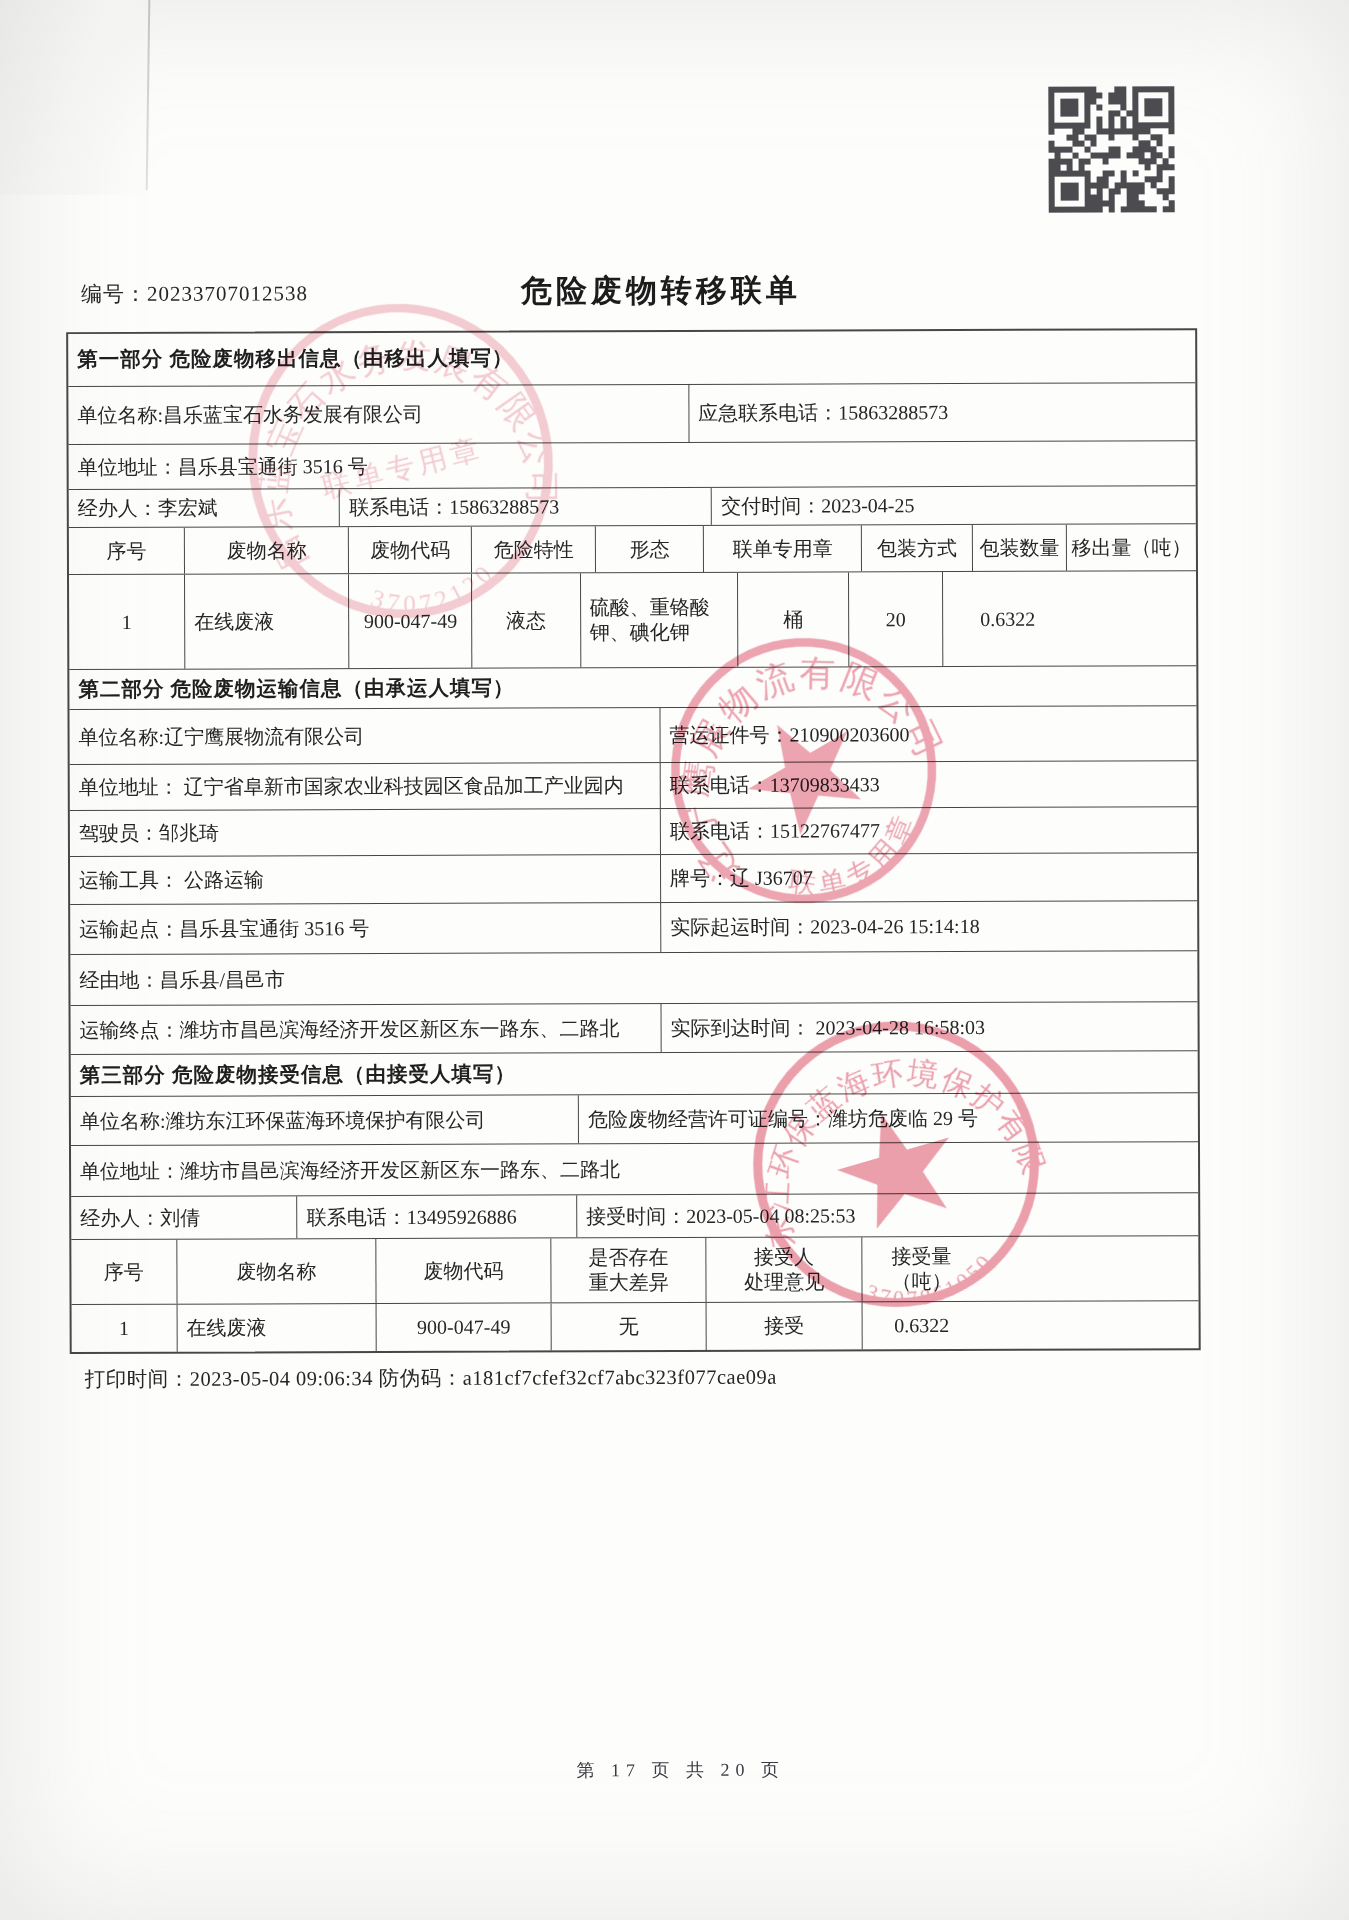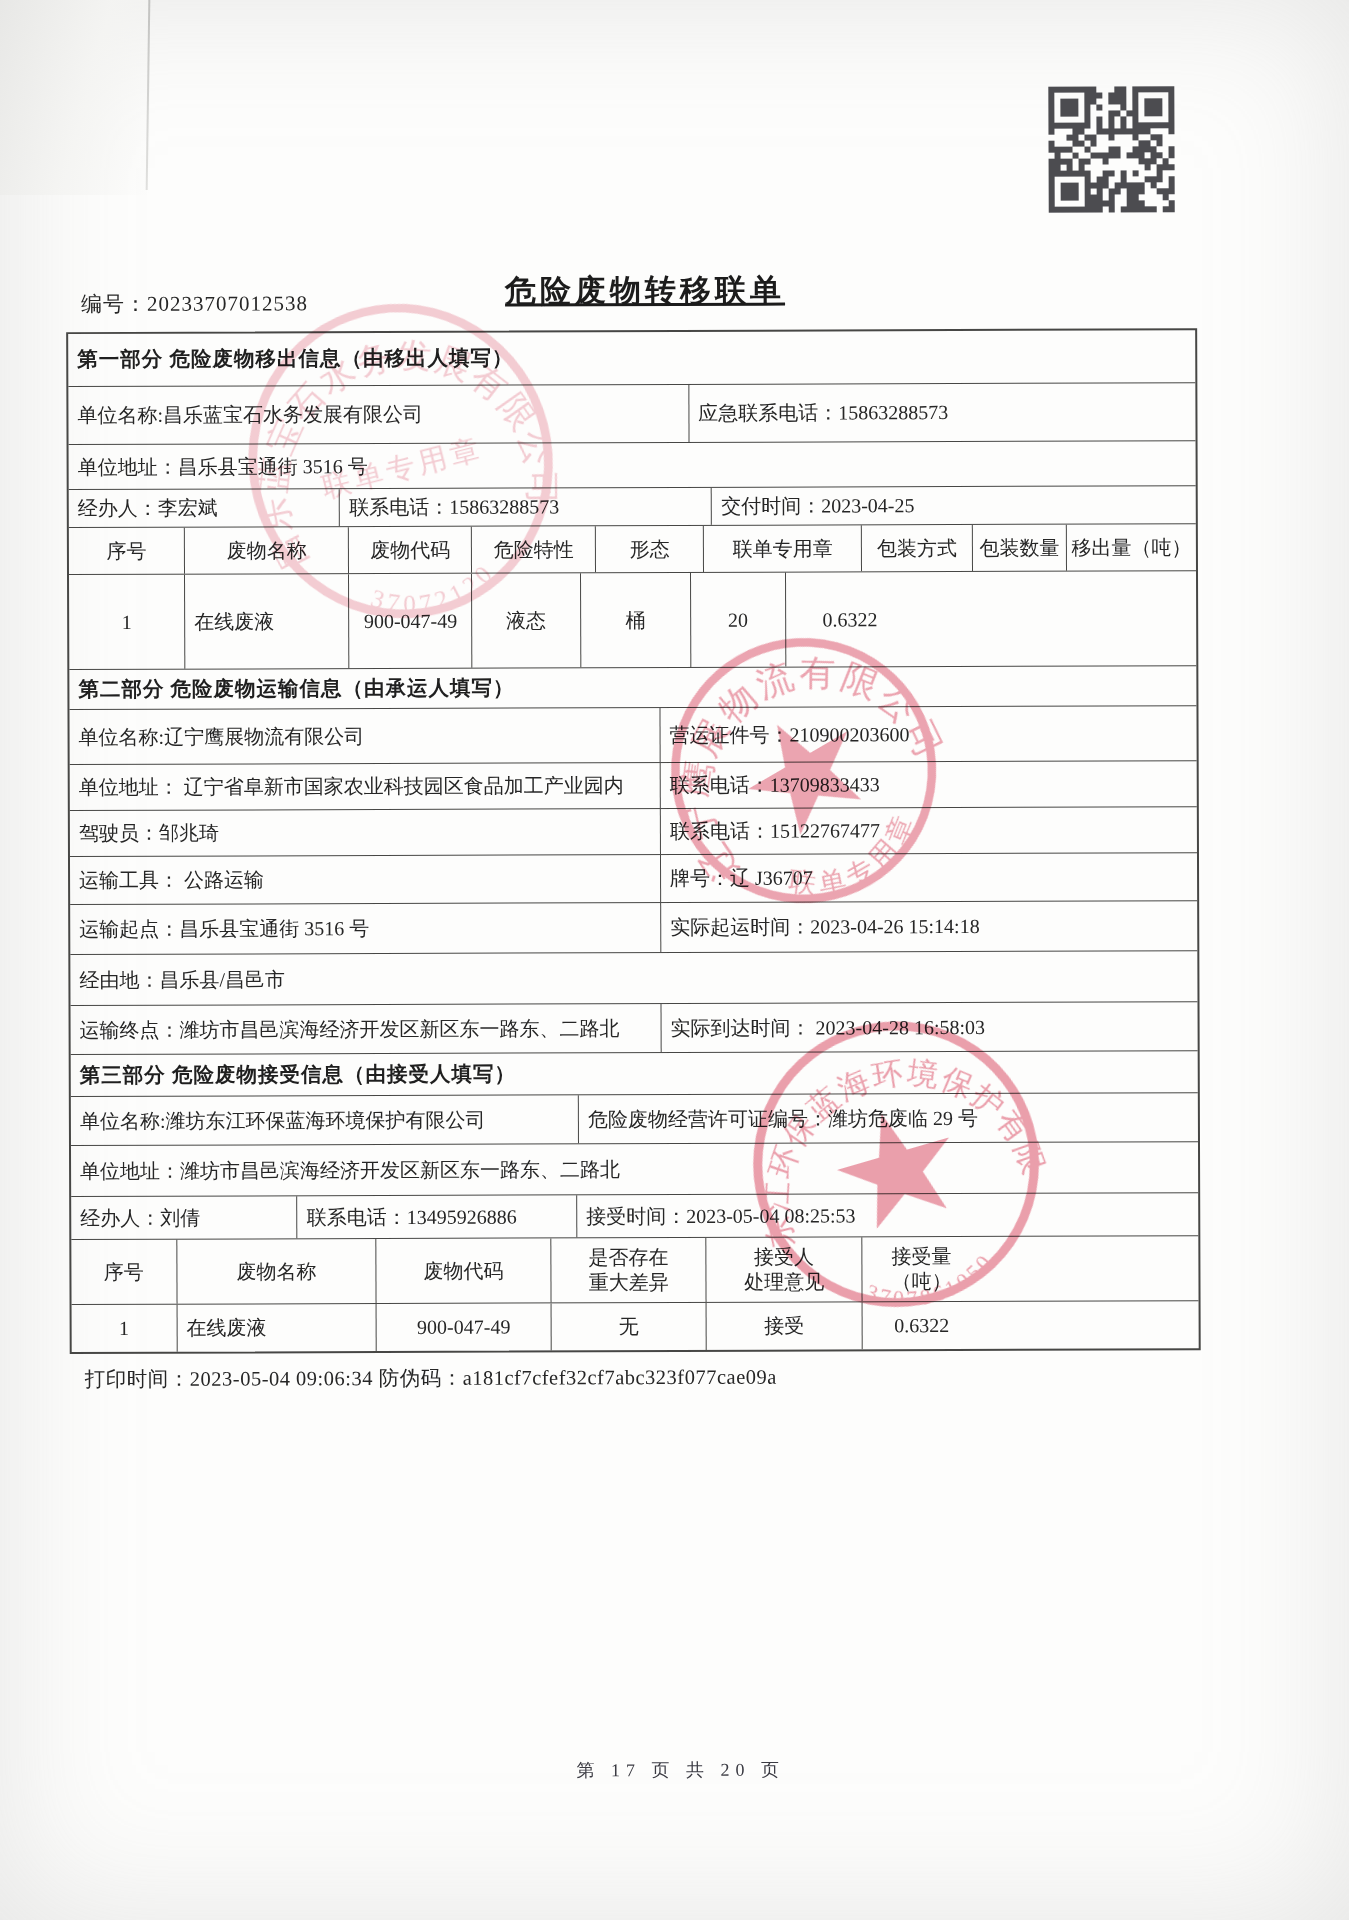--- a/index.html
+++ b/index.html
@@ -17,22 +17,22 @@
     position:absolute;left:0;top:0;width:150px;height:195px;
     background:linear-gradient(105deg,#e7e7e5 0%,#f4f4f2 55%,rgba(250,250,249,0) 100%);
     opacity:.85;
   }
   .edge-line{
     position:absolute;left:147px;top:0;width:2px;height:190px;
     background:linear-gradient(#9a9a98,#c9c9c6);opacity:.55;transform:rotate(.8deg);
   }
   .doc{position:absolute;inset:0;transform:rotate(-.2deg);transform-origin:50% 0;}
   
-  .doc-number{position:absolute;left:80px;top:288px;font-size:21px;letter-spacing:1px;}
-  .doc-title{position:absolute;left:504px;top:270px;font-size:31px;font-weight:700;letter-spacing:4px;color:#1c1c1c;text-decoration:underline;}
+  .doc-number{position:absolute;left:80px;top:278px;font-size:21px;letter-spacing:1px;}
+  .doc-title{position:absolute;left:520px;top:270px;font-size:31px;font-weight:700;letter-spacing:4px;color:#1c1c1c;}
   
   .sheet{position:absolute;left:65px;top:330px;width:1127px;border:2px solid #474745;}
   .row{display:flex;border-top:1.6px solid #474745;box-sizing:border-box;}
   .row:first-child{border-top:none;}
   .c{box-sizing:border-box;border-left:1.6px solid #474745;display:flex;align-items:center;
      font-size:20px;line-height:1.25;overflow:hidden;}
   .c:first-child{border-left:none;}
   .lbl{justify-content:flex-start;padding:2px 6px 2px 9px;text-align:left;}
   .ctr{justify-content:center;text-align:center;padding:2px 4px;}
   .sec{font-weight:700;font-size:20.5px;letter-spacing:1px;color:#1f1f1f;}
@@ -345,20 +345,21 @@
         <div class="c ctr" style="width:14%">联单专用章</div>
         <div class="c ctr" style="width:9.8%">包装方式</div>
         <div class="c ctr" style="width:8.4%">包装数量</div>
         <div class="c ctr" style="width:11.5%">移出量（吨）</div>
       </div>
       <div class="row" style="height:95px">
         <div class="c ctr" style="width:10.2%">1</div>
         <div class="c lbl" style="width:14.6%">在线废液</div>
         <div class="c ctr" style="width:10.9%">900-047-49</div>
         <div class="c ctr" style="width:9.6%">液态</div>
+        <div class="c lbl" style="width:14%">硫酸、重铬酸钾、碘化钾</div>
         <div class="c ctr" style="width:9.8%">桶</div>
         <div class="c ctr" style="width:8.4%">20</div>
         <div class="c ctr" style="width:11.5%">0.6322</div>
       </div>
 
       <div class="row" style="height:40px">
         <div class="c lbl sec" style="width:100%">第二部分 危险废物运输信息（由承运人填写）</div>
       </div>
       <div class="row" style="height:55px">
         <div class="c lbl" style="width:52.35%">单位名称:辽宁鹰展物流有限公司</div>

